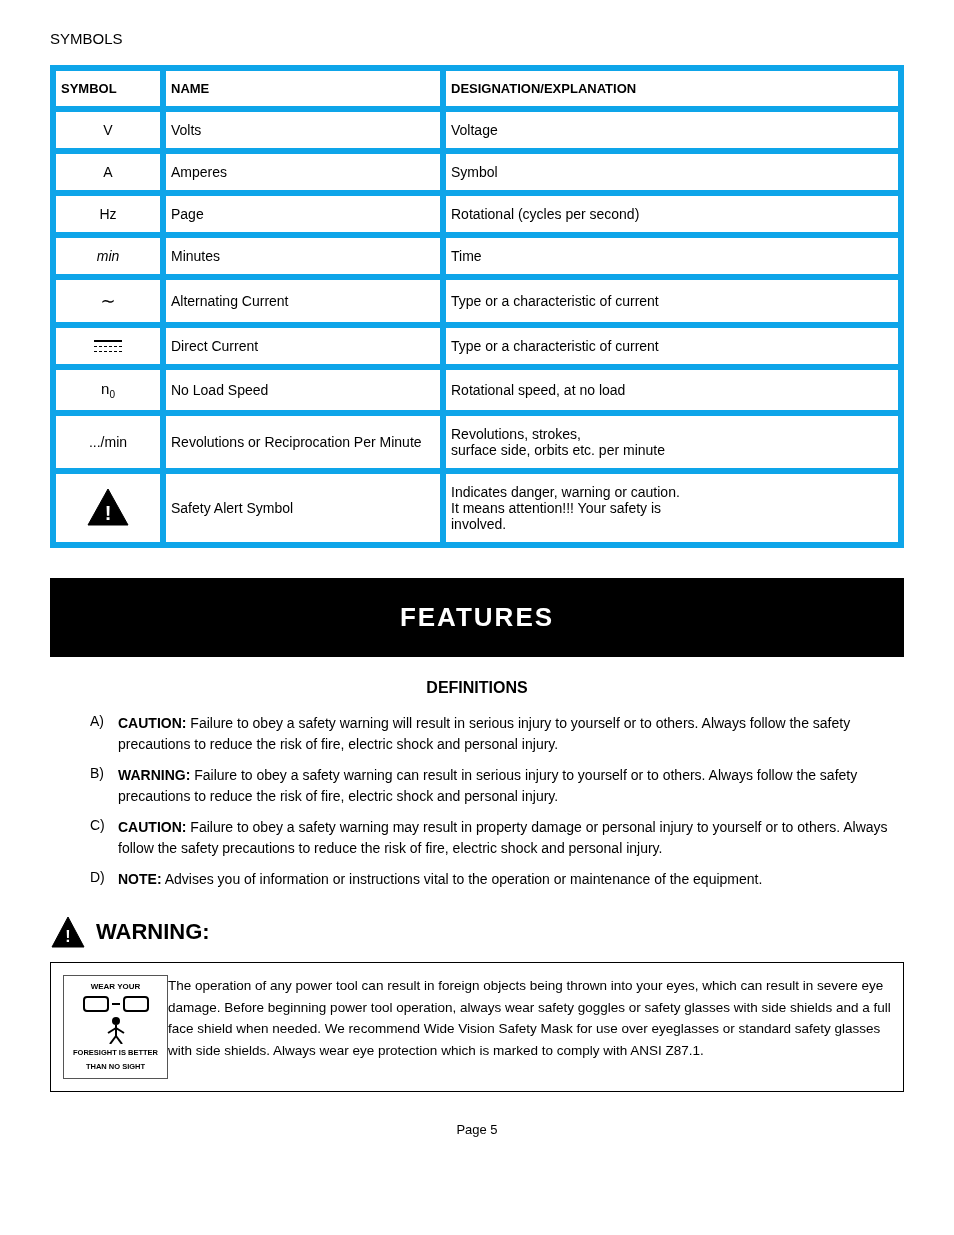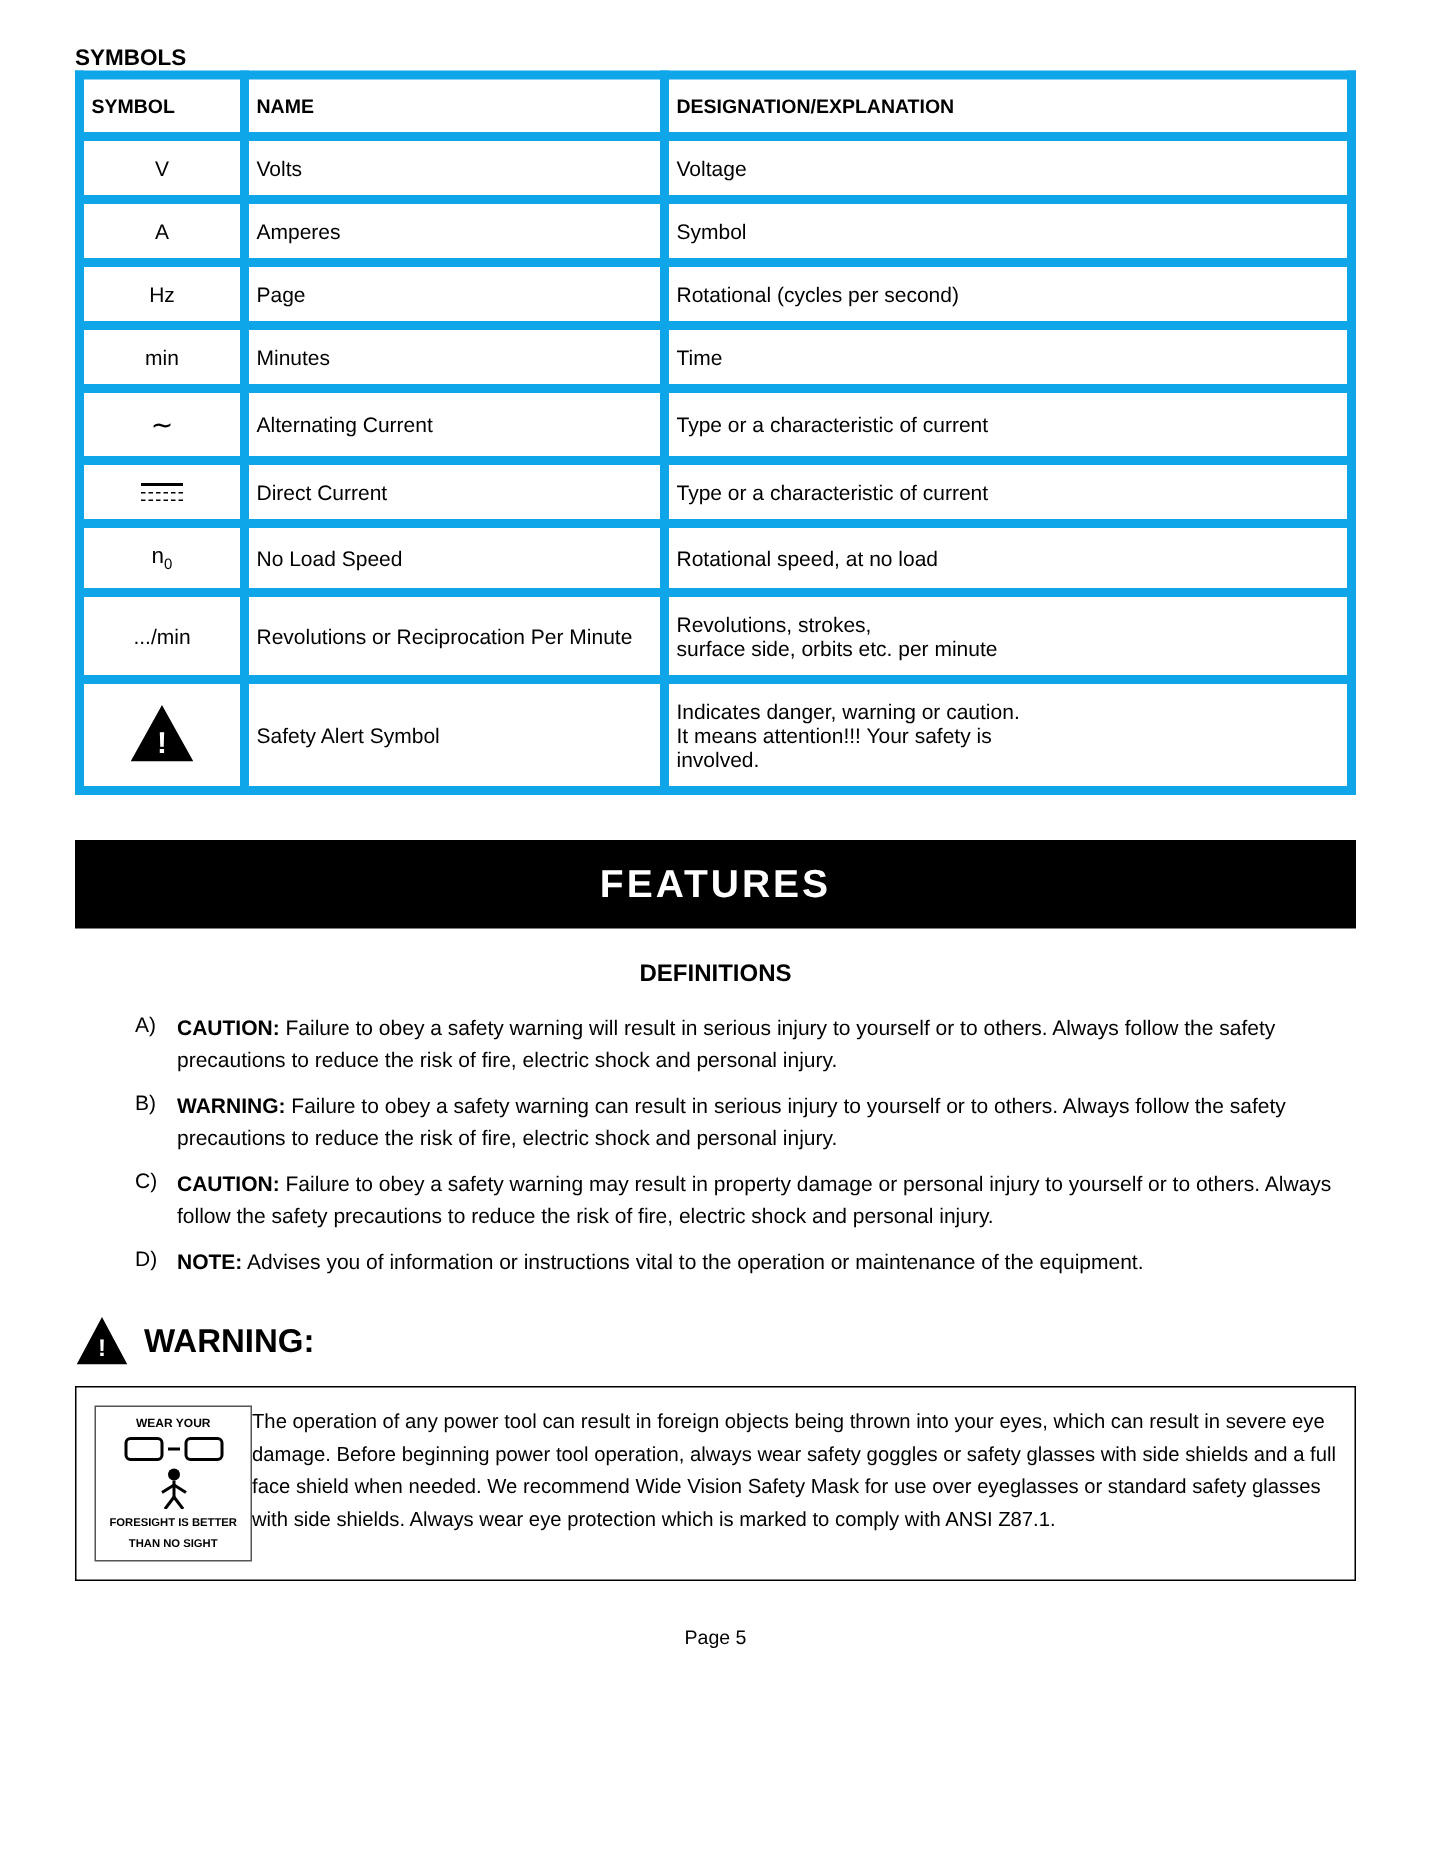--- a/index.html
+++ b/index.html
@@ -7,23 +7,23 @@
       font-family: Arial, sans-serif;
       font-size: 14px;
       background: #fff;
       color: #000;
       width: 954px;
       min-height: 1235px;
       padding: 30px 50px;
     }
 
     .symbols-title {
-      font-weight: bold;
+      font-weight: normal;
       font-size: 15px;
-      margin-bottom: 0;
+      margin-bottom: 18px;
     }
 
     .symbols-table {
       width: 100%;
       border-collapse: collapse;
       margin-bottom: 30px;
     }
 
     .symbols-table th, .symbols-table td {
       border: 6px solid #0ea5e9;
@@ -46,21 +46,21 @@
     .symbols-table td:nth-child(2) {
       width: 280px;
     }
 
     .features-banner {
       background: #000;
       color: #fff;
       text-align: center;
       font-size: 26px;
       font-weight: bold;
-      padding: 14px;
+      padding: 24px;
       margin-bottom: 22px;
       letter-spacing: 2px;
     }
 
     .definitions-title {
       text-align: center;
       font-weight: bold;
       font-size: 16px;
       margin-bottom: 16px;
     }
@@ -228,21 +228,21 @@
           <td style="font-weight: normal;">A</td>
           <td>Amperes</td>
           <td style="white-space: pre-line;">Symbol</td>
         </tr>
         <tr>
           <td style="font-weight: normal;">Hz</td>
           <td>Page</td>
           <td style="white-space: pre-line;">Rotational (cycles per second)</td>
         </tr>
         <tr>
-          <td style="font-weight: normal;">min</td>
+          <td style="font-weight: normal; font-style: italic;">min</td>
           <td>Minutes</td>
           <td style="white-space: pre-line;">Time</td>
         </tr>
         <tr>
           <td><span class="sym-ac">∼</span></td>
           <td>Alternating Current</td>
           <td style="white-space: pre-line;">Type or a characteristic of current</td>
         </tr>
         <tr>
           <td>

